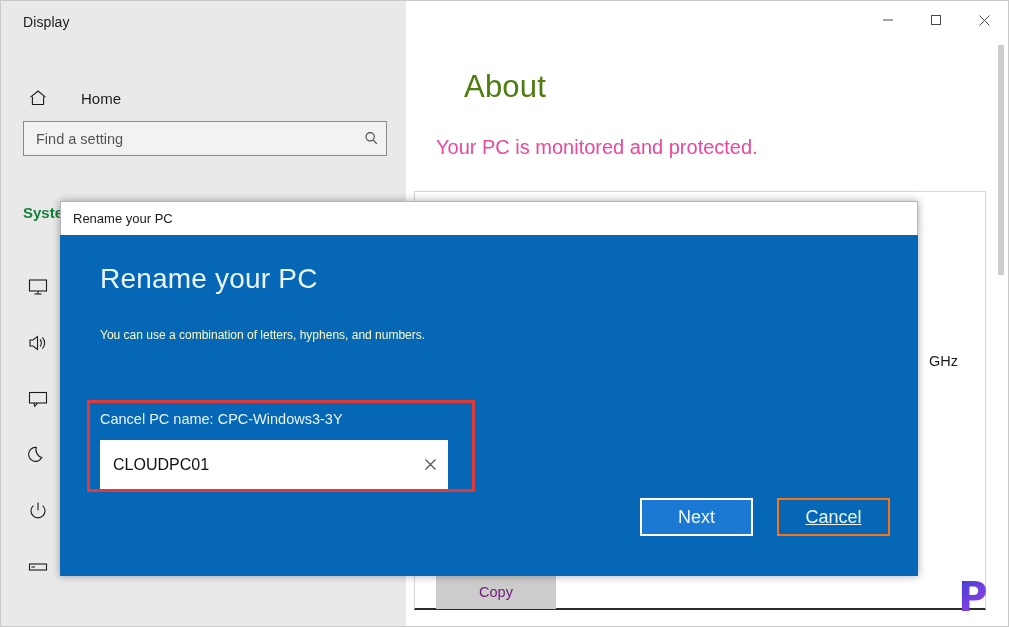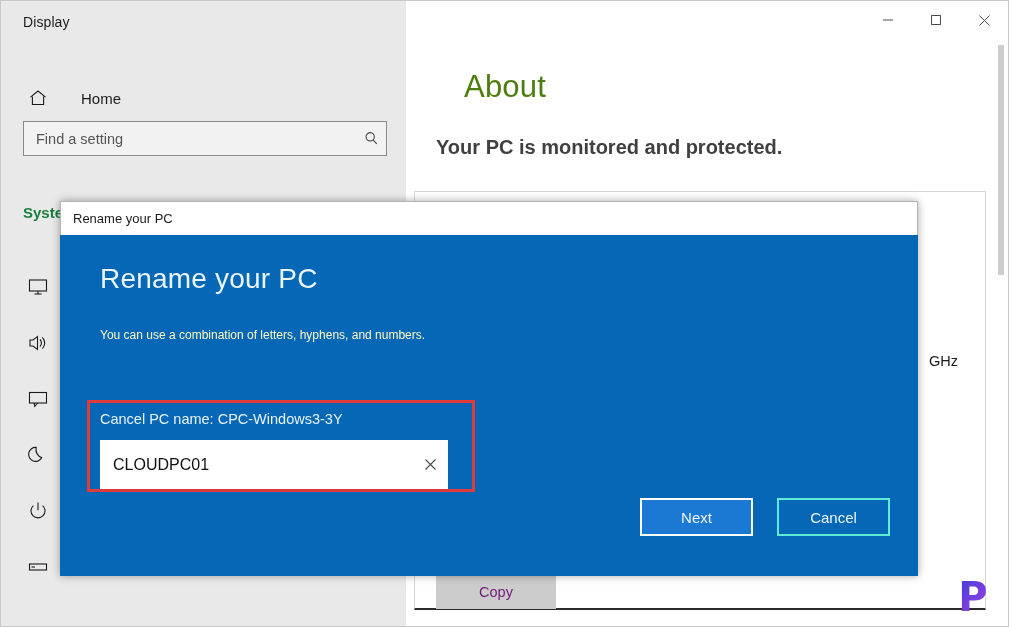--- a/index.html
+++ b/index.html
@@ -158,22 +158,22 @@
     font-weight: 300;
     color: #4d7c0f;
     letter-spacing: 0.2px;
     margin-left: 28px;
   }
   .page-subtitle {
     position: absolute;
     left: 30px;
     top: 135px;
     font-size: 20px;
-    font-weight: 700;
-    color: #404040;
+    font-weight: 400;
+    color: #ec4899;
   }
   .spec-ghz {
     position: absolute;
     left: 523px;
     top: 352px;
     font-size: 14.5px;
     color: #1b1b1b;
   }
   .copy-button {
     position: absolute;
@@ -341,36 +341,37 @@
     position: absolute;
     right: 28px;
     bottom: 40px;
     display: flex;
     gap: 24px;
   }
   .dlg-btn {
     width: 113px;
     height: 38px;
     font-family: "Liberation Sans", sans-serif;
-    font-size: 15px;
+    font-size: 18px;
     display: flex;
     align-items: center;
     justify-content: center;
     box-sizing: border-box;
     cursor: default;
   }
   .dlg-btn.primary {
     background: #1b79d4;
     border: 2px solid #ffffff;
     color: #eef6fc;
   }
   .dlg-btn.secondary {
     background: transparent;
-    border: 2px solid #5eead4;
+    border: 2px solid #f97316;
     color: #eef6fc;
+    text-decoration: underline;
   }
 
   
   .watermark {
     position: absolute;
     right: 12px;
     bottom: 6px;
     width: 46px;
     height: 46px;
     display: flex;

